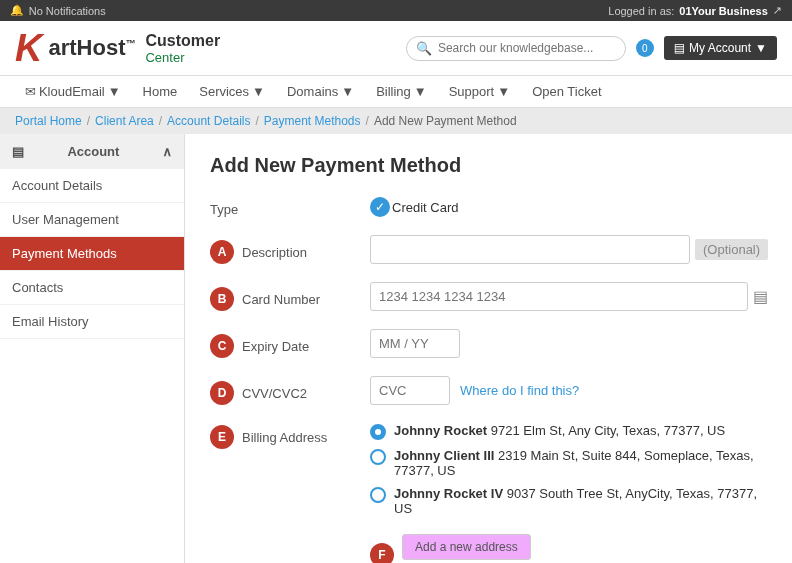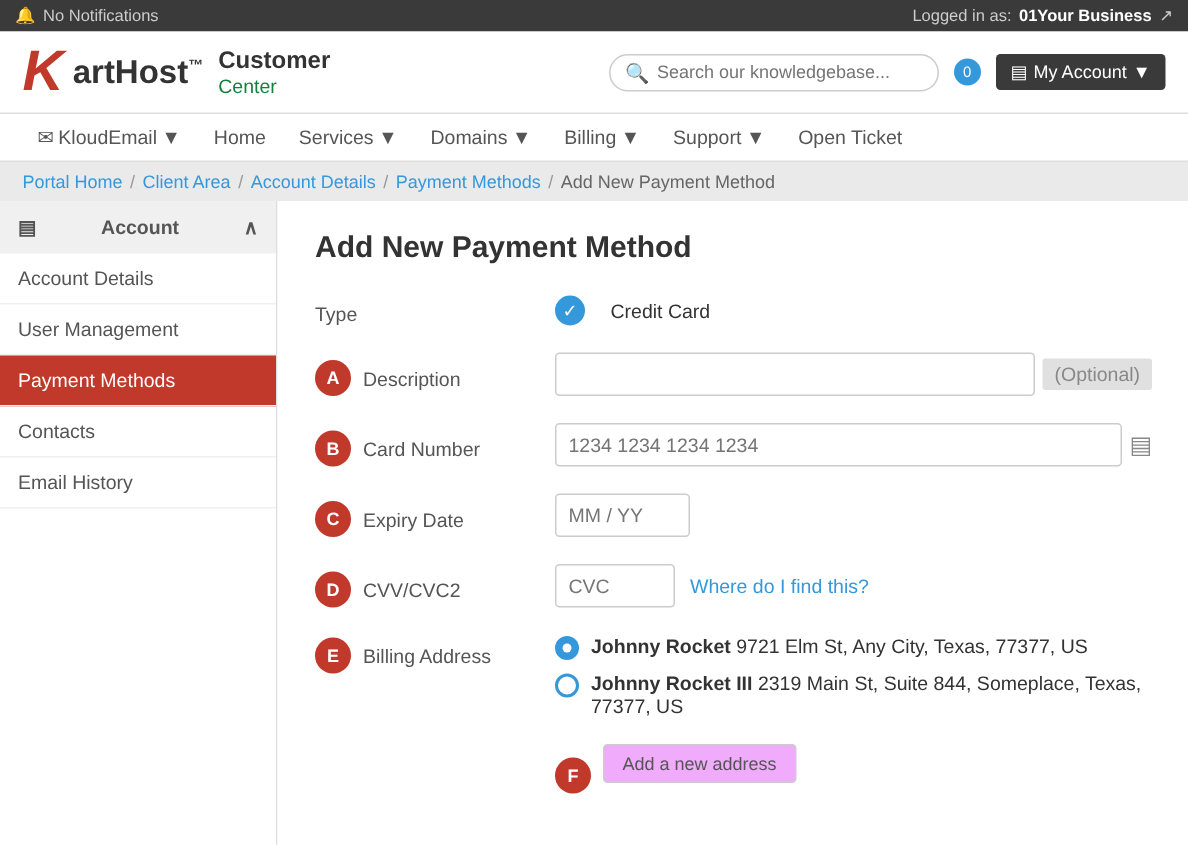--- a/index.html
+++ b/index.html
@@ -40,21 +40,21 @@
     
     .content { flex: 1; padding: 20px 25px; background: #fff; }
     .page-title { font-size: 20px; font-weight: bold; color: #333; margin-bottom: 20px; }
 
     
     .form-row { display: flex; align-items: flex-start; margin-bottom: 18px; }
     .form-label { width: 160px; flex-shrink: 0; display: flex; align-items: center; gap: 8px; padding-top: 5px; }
     .circle-badge { width: 24px; height: 24px; border-radius: 50%; background: #c0392b; color: #fff; font-size: 12px; font-weight: bold; display: flex; align-items: center; justify-content: center; flex-shrink: 0; }
     .label-text { font-size: 13px; color: #555; }
     .form-field { flex: 1; }
-    .type-value { display: flex; align-items: center; gap: 17px; }
+    .type-value { display: flex; align-items: center; gap: 2px; }
     .check-circle { width: 20px; height: 20px; border-radius: 50%; background: #3498db; display: flex; align-items: center; justify-content: center; flex-shrink: 0; }
     .check-circle::after { content: '✓'; color: #fff; font-size: 12px; }
 
     .input-with-optional { display: flex; align-items: center; gap: 5px; }
     .input-with-optional input { flex: 1; }
     .optional-tag { background: #e0e0e0; color: #888; font-size: 13px; padding: 3px 8px; border-radius: 2px; white-space: nowrap; }
 
     .form-input { border: 1px solid #ccc; border-radius: 3px; padding: 6px 8px; font-size: 13px; color: #999; width: 100%; outline: none; }
 
     .card-number-wrap { display: flex; align-items: center; gap: 5px; }
@@ -256,25 +256,32 @@
             <div class="radio-circle selected"></div>
             <div>
               <span class="address-name">Johnny Rocket</span>
               <span>9721 Elm St, Any City, Texas, 77377, US</span>
             </div>
           </div>
 
           <div class="address-option">
             <div class="radio-circle"></div>
             <div>
-              <span class="address-name">Johnny Rocket III</span>
+              <span class="address-name">Johnny Client III</span>
               <span>2319 Main St, Suite 844, Someplace, Texas, 77377, US</span>
             </div>
           </div>
 
+          <div class="address-option">
+            <div class="radio-circle"></div>
+            <div>
+              <span class="address-name">Johnny Rocket IV</span>
+              <span>9037 South Tree St, AnyCity, Texas, 77377, US</span>
+            </div>
+          </div>
         </div>
       </div>
     </div>
 
     <div style="padding-left: 160px;">
       <div style="display:flex; align-items:center; gap:8px; margin-bottom:12px;">
         <div class="circle-badge">F</div>
         <button class="add-address-btn">Add a new address</button>
       </div>
 

